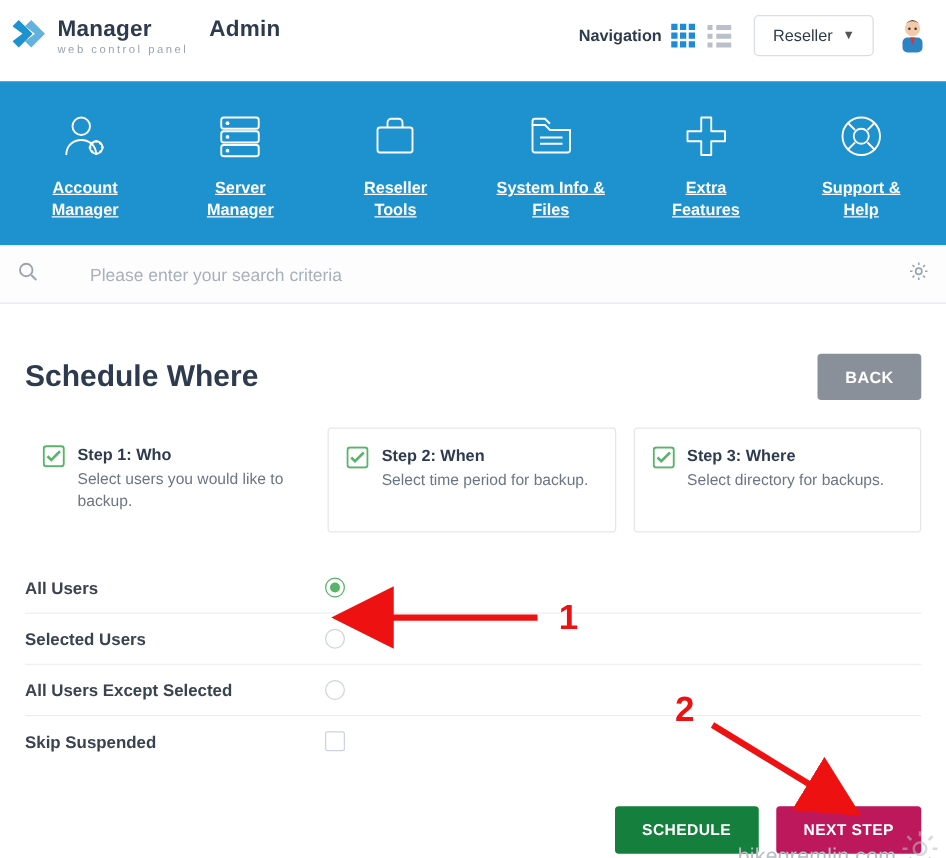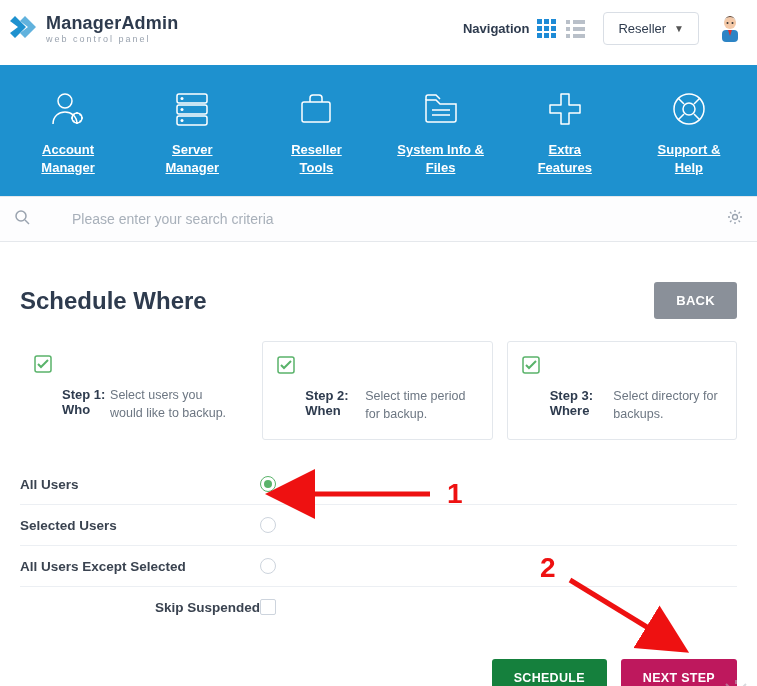--- a/index.html
+++ b/index.html
@@ -14,21 +14,21 @@
   
   .topbar {
     display: flex;
     align-items: center;
     padding: 12px 14px 20px 10px;
   }
   .logo { display: flex; align-items: center; gap: 6px; }
   .logo-mark svg { display: block; }
   .logo-text { display: flex; flex-direction: column; line-height: 1; }
   .logo-text .brand { font-size: 18px; font-weight: 700; color: #2e3b4e; letter-spacing: .2px; }
-  .logo-text .brand b { font-weight: 800; }
+  .logo-text .brand b { font-weight: 800; margin-left: 46px; }
   .logo-text .tag  { font-size: 9px; color: #9aa3af; letter-spacing: 2px; padding-top: 3px; text-transform: lowercase;}
 
   .topbar-spacer { flex: 1; }
   .nav-label { font-size: 13px; font-weight: 600; color: #2e3b4e; margin-right: 8px; }
   .nav-icons { display: flex; gap: 10px; margin-right: 18px; }
   .grid-icon { display: grid; grid-template-columns: repeat(3,5px); gap: 2px; }
   .grid-icon span { width:5px; height:5px; background:#1e8bd6; }
   .list-icon { display: flex; flex-direction: column; gap: 3px; padding-top:1px;}
   .list-icon span { display:flex; align-items:center; gap:3px; }
   .list-icon .dot { width:4px; height:4px; background:#b9c0c9; }
@@ -87,33 +87,33 @@
 
   
   .steps { display:flex; gap:14px; padding: 4px 20px 6px 20px; }
   .step {
     flex:1; border:1px solid #e3e7ec; border-radius:3px;
     padding: 14px 14px 16px 14px; display:flex; gap:10px;
     cursor:pointer;
   }
   .step.active { border:none; box-shadow:none; }
   .step .chk svg { display:block; }
-  .step .txt { display:flex; gap:4px;margin-top:32px; }
+  .step .txt { display:flex; flex-direction:column; gap:4px; }
   .step .ttl { font-size:13px; font-weight:700; color:#2e3b4e; }
   .step .sub { font-size:12.5px; color:#6c7682; line-height:1.4; }
 
   
   .radiolist { padding: 18px 20px 4px 20px; }
   .radiorow {
     display:flex; align-items:center; justify-content:flex-start;
     padding: 12px 0; border-bottom:1px solid #eceff3;
     cursor:pointer;
     font-weight:bold;
   }
-  .radiorow:last-child { border-bottom:none;text-align:right; }
+  .radiorow:last-child { border-bottom:none; }
   .radiorow .lbl { font-size:13.5px; color:#3a4350; width:240px; }
   .radio {
     width:16px; height:16px; border-radius:50%;
     border:1.5px solid #cdd4dd; display:flex; align-items:center; justify-content:center;
   }
   .radio.checked { border-color:#59b36a; }
   .radio.checked::after { content:""; width:8px; height:8px; border-radius:50%; background:#59b36a; }
   .checkbox {
     width:16px; height:16px; border:1.5px solid #cdd4dd; border-radius:2px;
   }

